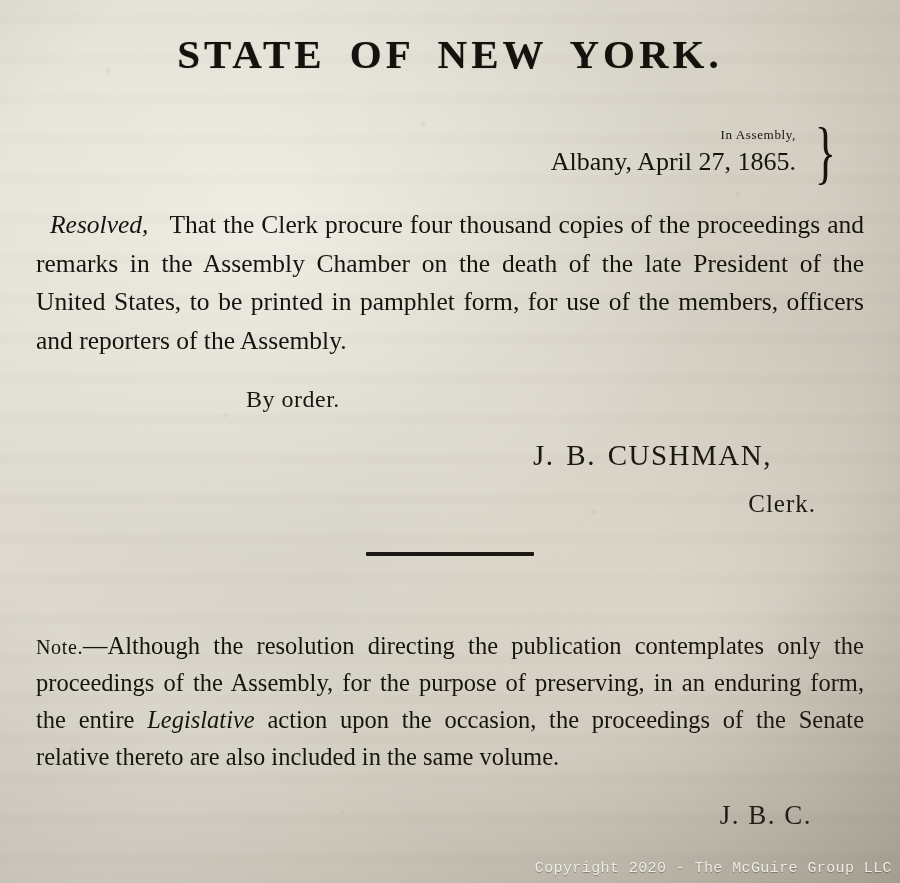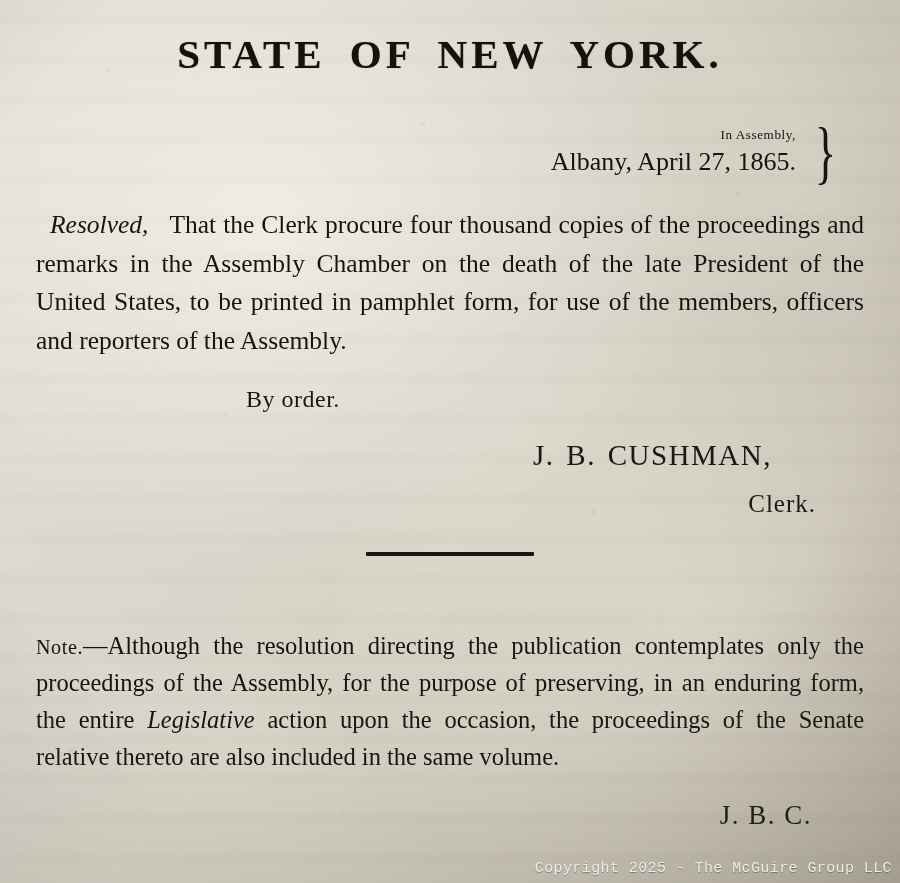--- a/index.html
+++ b/index.html
@@ -222,15 +222,15 @@
     <p class="note">
       <span class="smallcaps">Note.</span><span>—</span><span>Although the resolution directing the publication contemplates only the proceedings of the Assembly, for the purpose of preserving, in an enduring form, the entire </span><em>Legislative</em><span> action upon the occasion, the proceedings of the Senate relative thereto are also included in the same volume.</span>
     </p>
 
     <div class="initials">J. B. C.</div>
 
   </div>
 
   <div class="vignette"></div>
 
-  <div class="watermark">Copyright 2025 - The McGuire Group LLC</div>
+  <div class="watermark">Copyright 2020 - The McGuire Group LLC</div>
 
 </div>
 
 </body></html>

